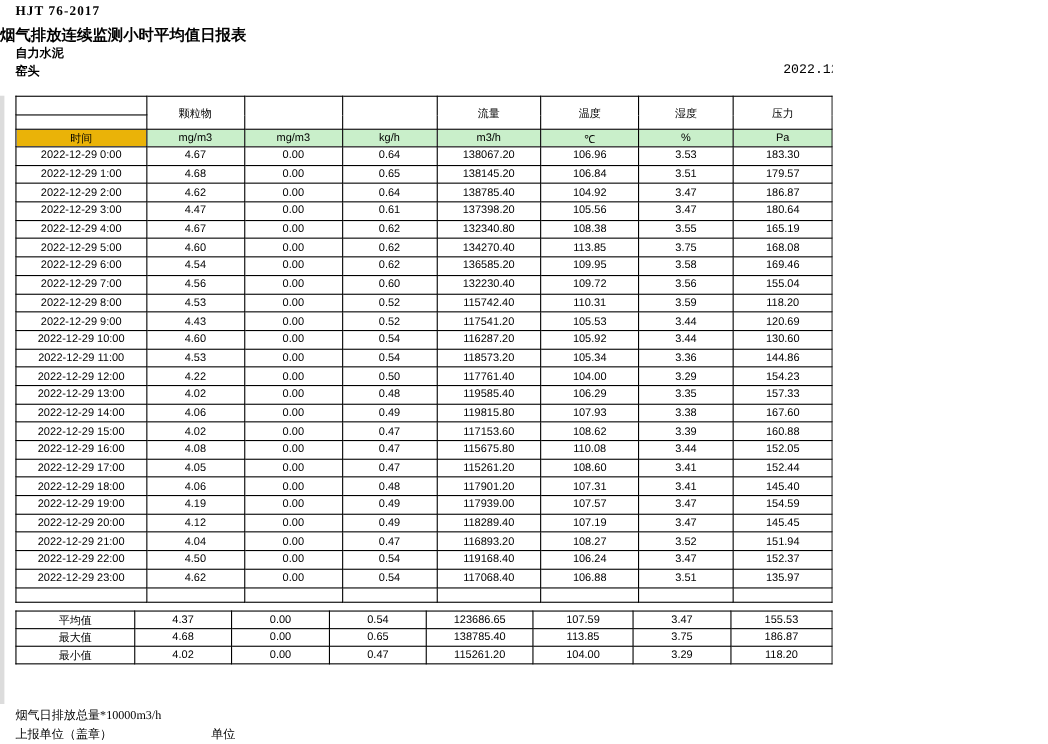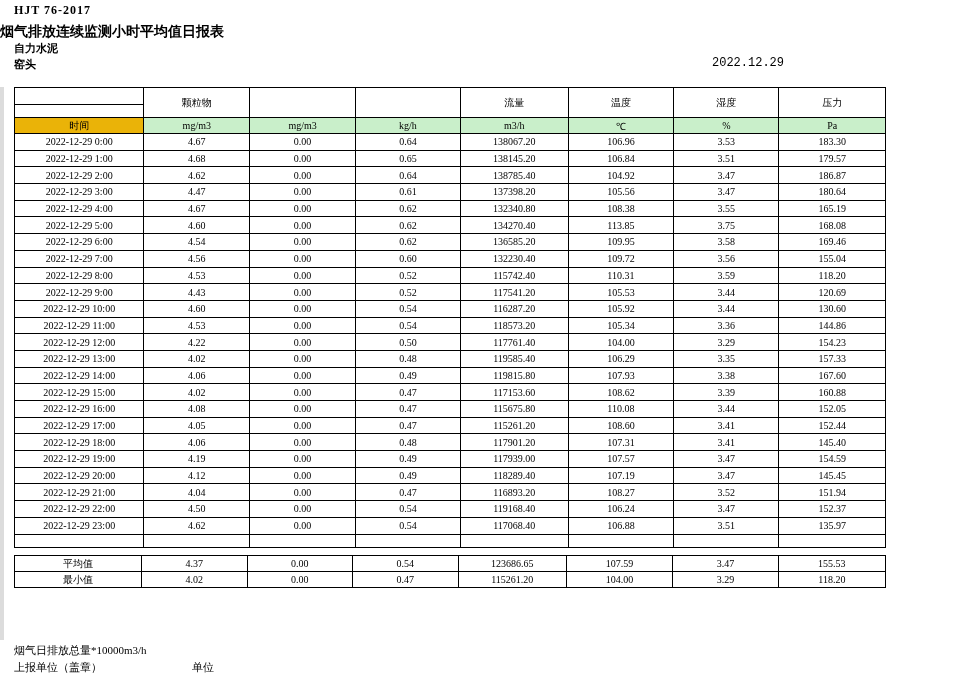--- a/index.html
+++ b/index.html
@@ -1,28 +1,28 @@
 <!DOCTYPE html>
 <html><head>
 <meta charset="utf-8">
 <style>
   html,body{margin:0;padding:0;background:#fff;}
-  .page{position:relative;width:886px;height:676px;background:#ffffff;overflow:hidden;
+  .page{position:relative;width:757px;height:676px;background:#ffffff;overflow:hidden;
         font-family:"Liberation Serif", serif;color:#000;}
   .edge-strip{position:absolute;left:0;top:87px;width:4px;height:553px;background:#dcdcdc;}
   .std-code{position:absolute;left:14px;top:3px;font:bold 12px "Liberation Serif",serif;letter-spacing:1px;}
   .report-title{position:absolute;left:0;top:23px;width:953px;
         font-family:"DejaVu Sans","Liberation Sans",sans-serif;font-weight:bold;font-size:14px;}
   .company{position:absolute;left:14px;top:41px;font-family:"DejaVu Sans","Liberation Sans",sans-serif;
         font-weight:bold;font-size:11px;}
   .station{position:absolute;left:14px;top:57px;font-family:"DejaVu Sans","Liberation Sans",sans-serif;
         font-weight:bold;font-size:11px;}
   .report-date{position:absolute;left:712px;top:56px;font-family:"Liberation Mono","DejaVu Sans Mono",monospace;font-size:12px;}
   table{border-collapse:collapse;table-layout:fixed;
-        font-family:Liberation Serif, serif;font-size:10px;}
+        font-family:Liberation Sans, sans-serif;font-size:10px;}
   .main-table{position:absolute;left:14px;top:87px;}
   .summary-table{position:absolute;left:14px;top:555px;}
   td{border:1px solid #000;text-align:center;padding:0;overflow:hidden;white-space:nowrap;vertical-align:middle;}
   tr.h1 td{height:16px;}
   tr.h2 td{height:12px;}
   tr.units td{height:15px;}
   tr.drow td{height:15.7px;}
   tr.blankrow td{height:12px;}
   tr.srow td{height:15px;}
   td.left{text-align:left;padding-left:2px;}
@@ -346,20 +346,30 @@
           <td>平均值</td>
           <td>4.37</td>
           <td>0.00</td>
           <td>0.54</td>
           <td>123686.65</td>
           <td>107.59</td>
           <td>3.47</td>
           <td>155.53</td>
         </tr>
         <tr class="srow">
+          <td>最大值</td>
+          <td>4.68</td>
+          <td>0.00</td>
+          <td>0.65</td>
+          <td>138785.40</td>
+          <td>113.85</td>
+          <td>3.75</td>
+          <td>186.87</td>
+        </tr>
+        <tr class="srow">
           <td>最小值</td>
           <td>4.02</td>
           <td>0.00</td>
           <td>0.47</td>
           <td>115261.20</td>
           <td>104.00</td>
           <td>3.29</td>
           <td>118.20</td>
         </tr>
       </tbody>

